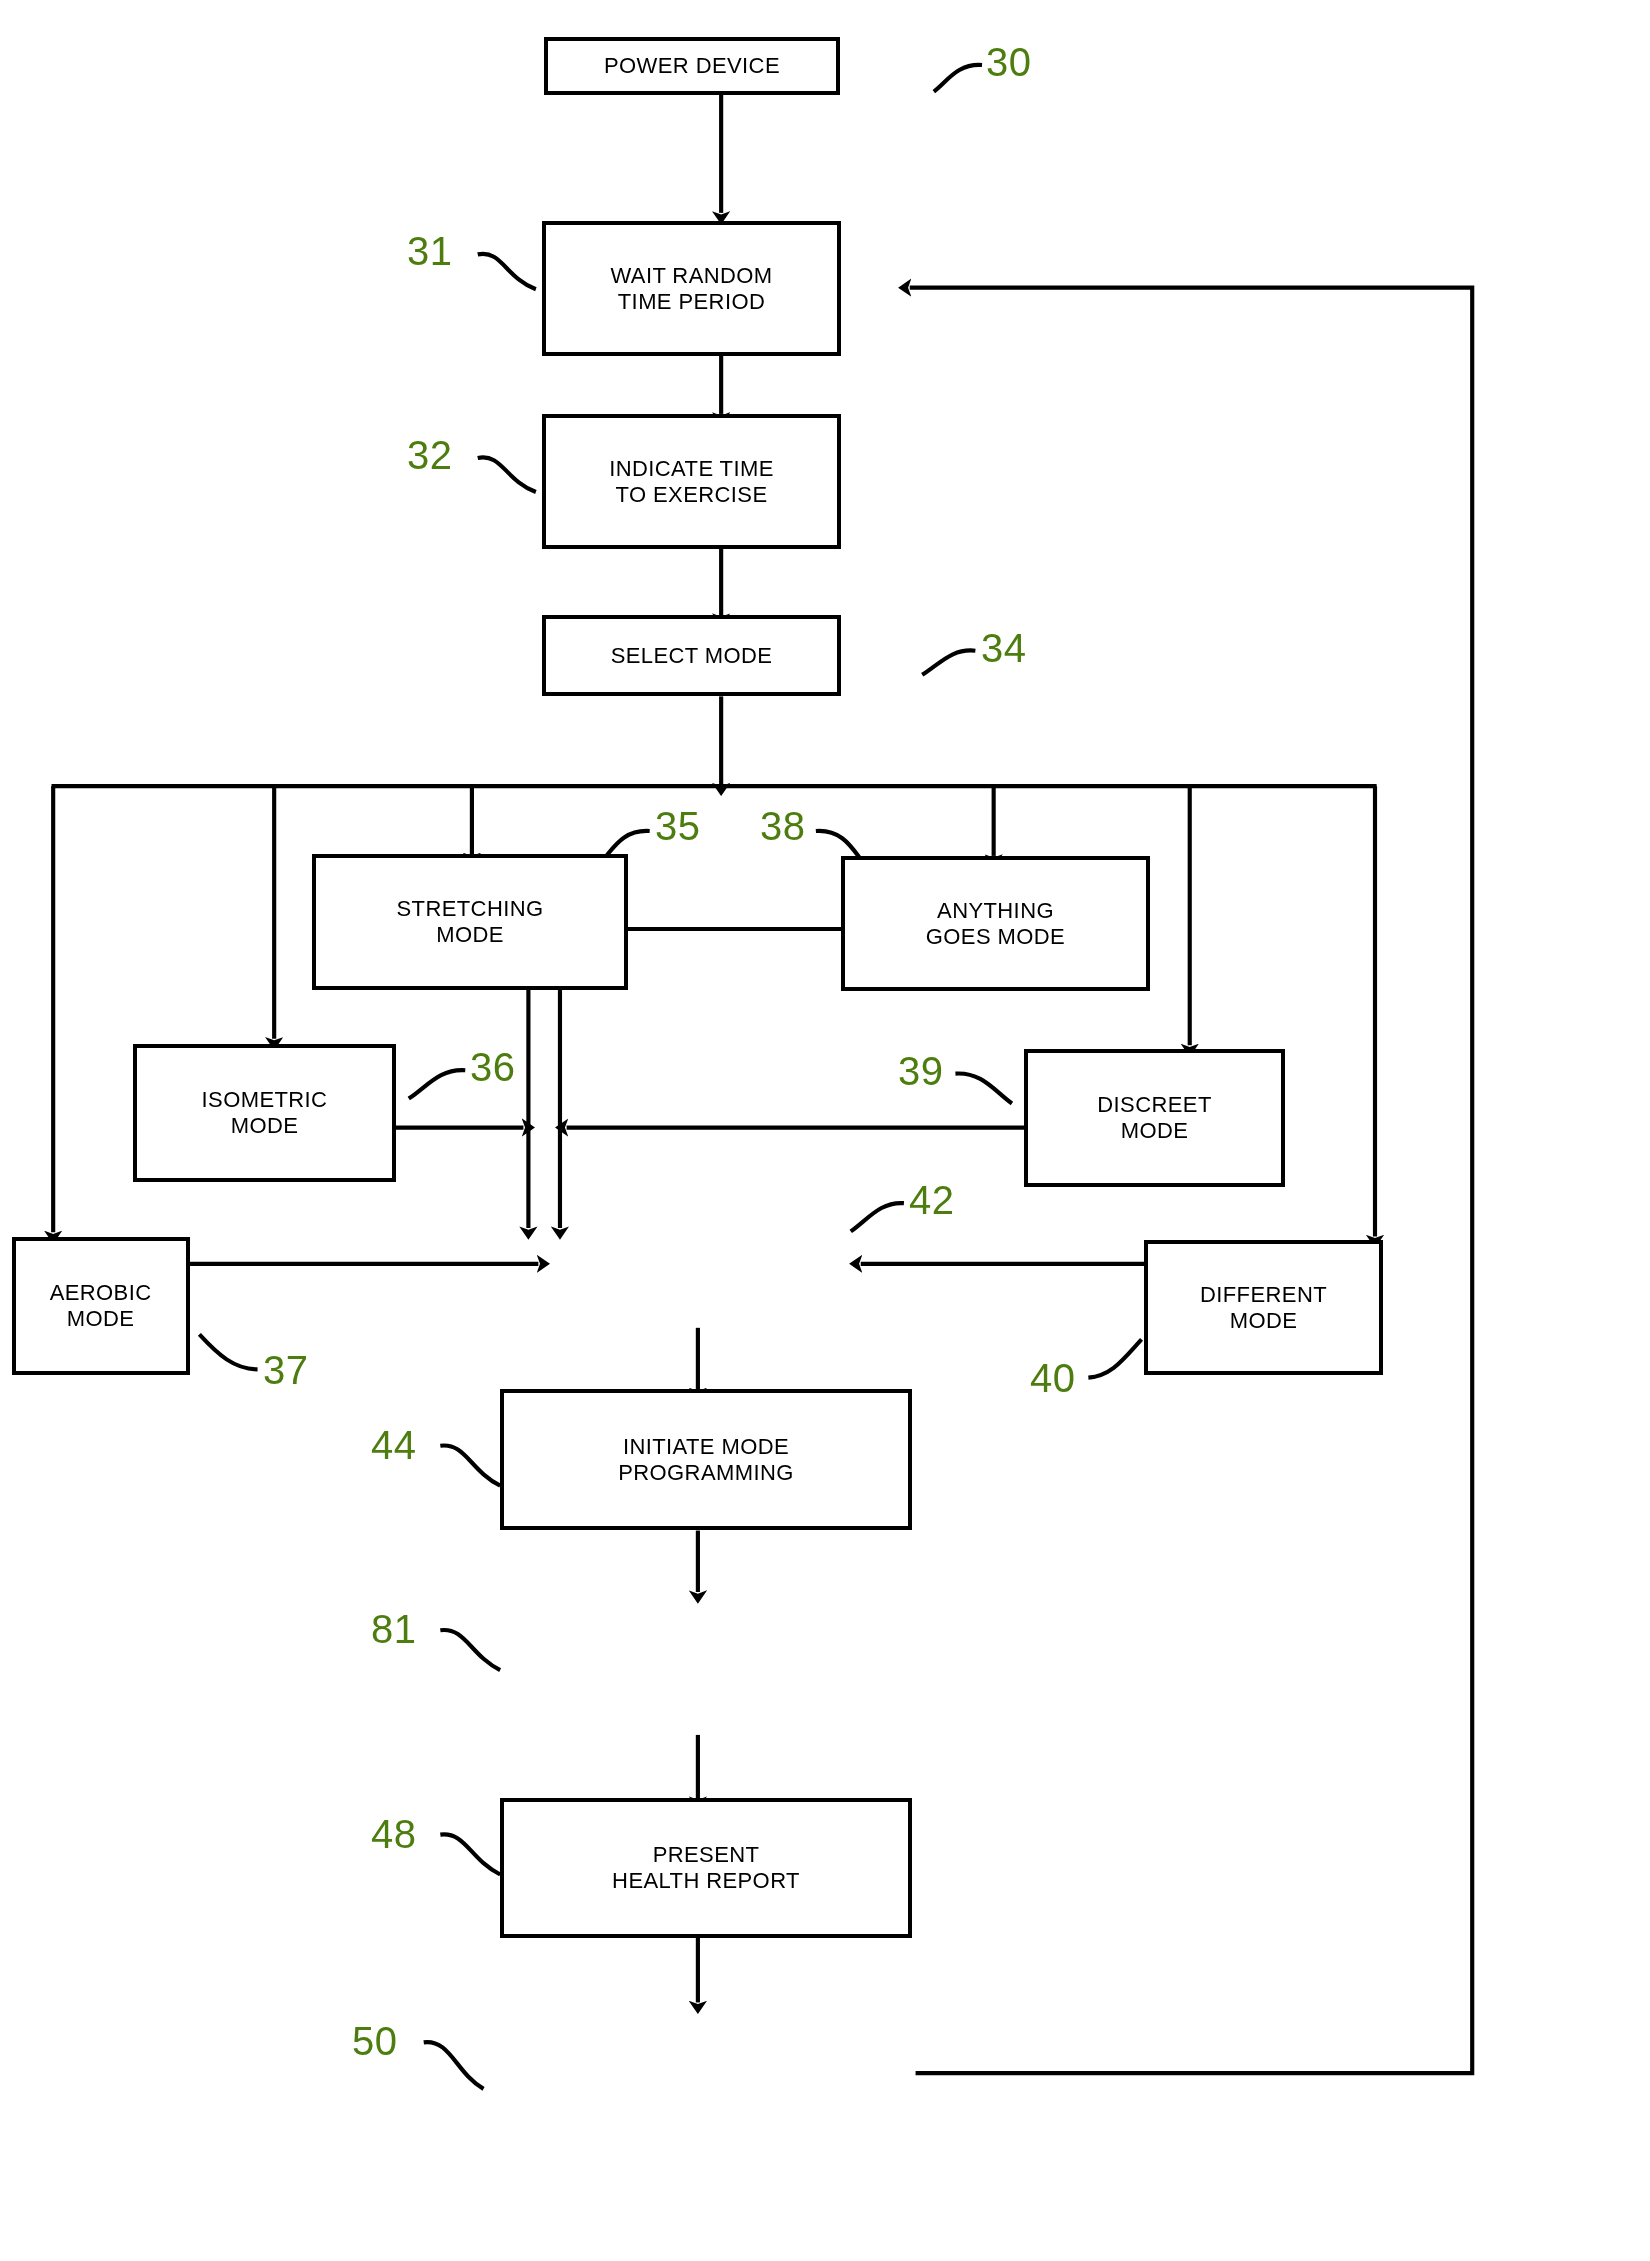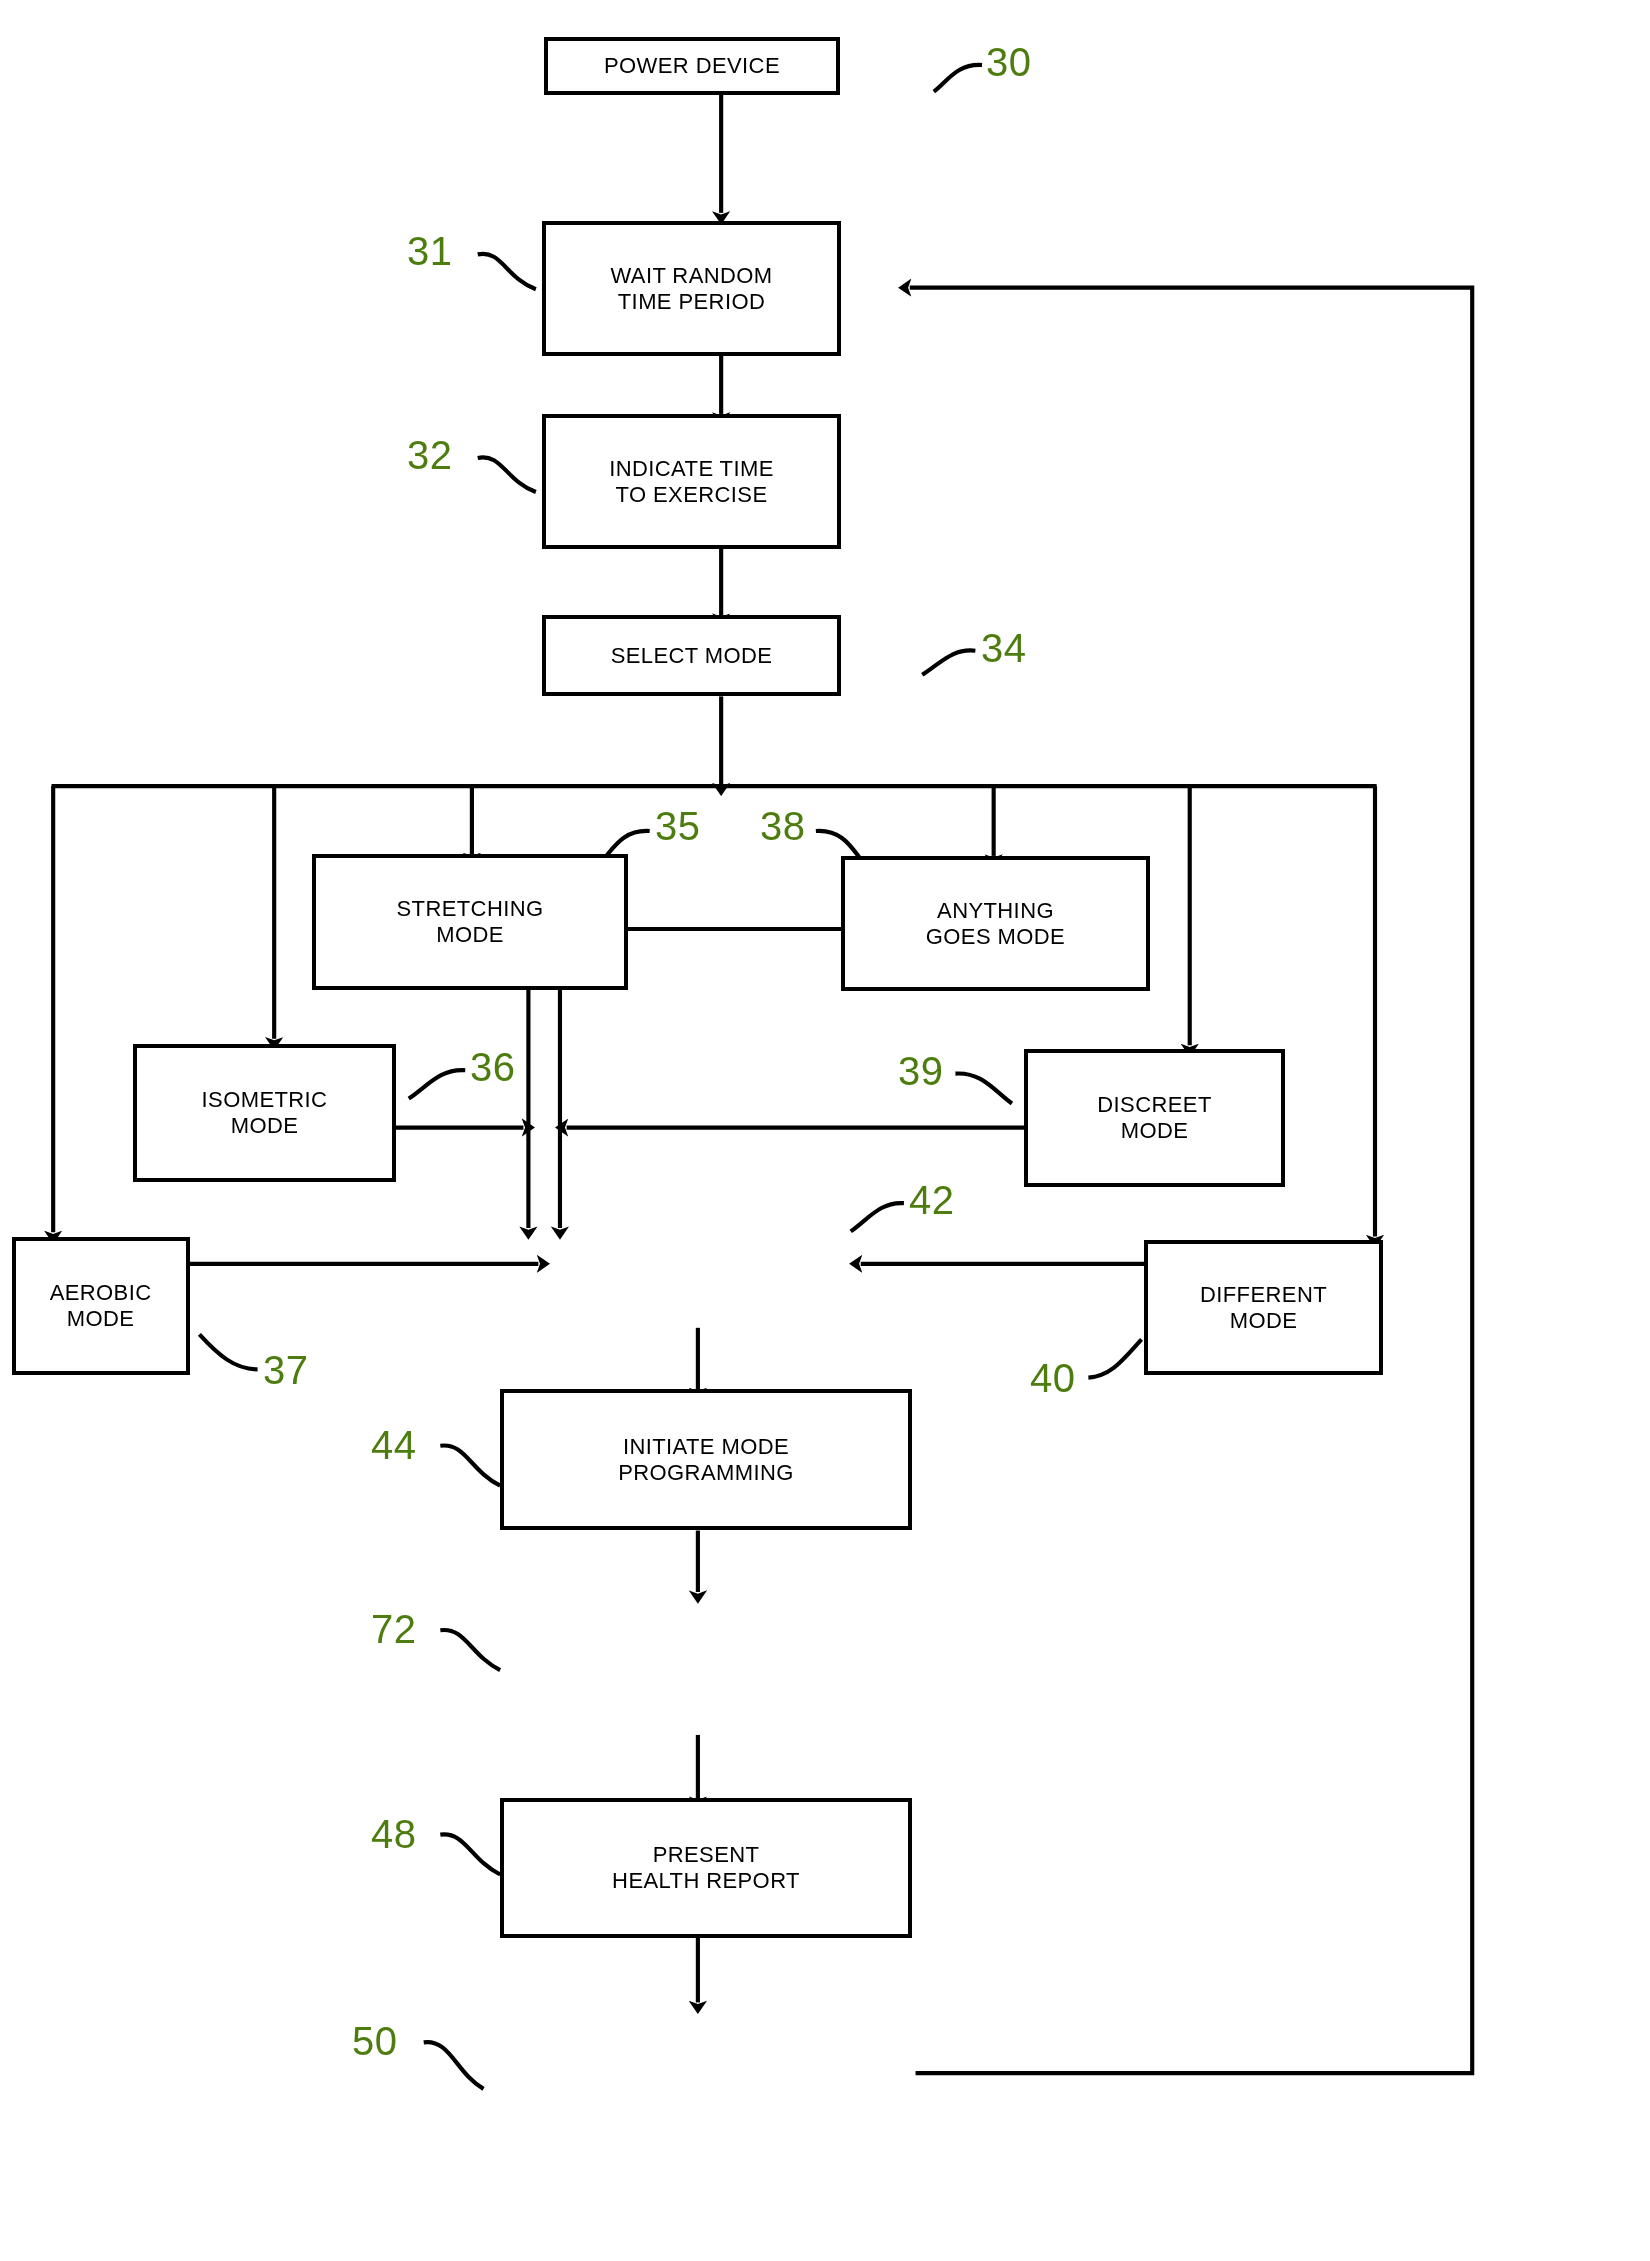--- a/index.html
+++ b/index.html
@@ -178,18 +178,18 @@
   <div class="refnum" style="left:407px; top:433px;">32</div>
   <div class="refnum" style="left:981px; top:626px;">34</div>
   <div class="refnum" style="left:655px; top:804px;">35</div>
   <div class="refnum" style="left:760px; top:804px;">38</div>
   <div class="refnum" style="left:470px; top:1045px;">36</div>
   <div class="refnum" style="left:898px; top:1049px;">39</div>
   <div class="refnum" style="left:263px; top:1348px;">37</div>
   <div class="refnum" style="left:909px; top:1178px;">42</div>
   <div class="refnum" style="left:1030px; top:1356px;">40</div>
   <div class="refnum" style="left:371px; top:1423px;">44</div>
-  <div class="refnum" style="left:371px; top:1607px;">72</div>
+  <div class="refnum" style="left:371px; top:1607px;">81</div>
   <div class="refnum" style="left:371px; top:1812px;">48</div>
   <div class="refnum" style="left:352px; top:2019px;">50</div>
 
 </div>
 
 
 </body></html>

